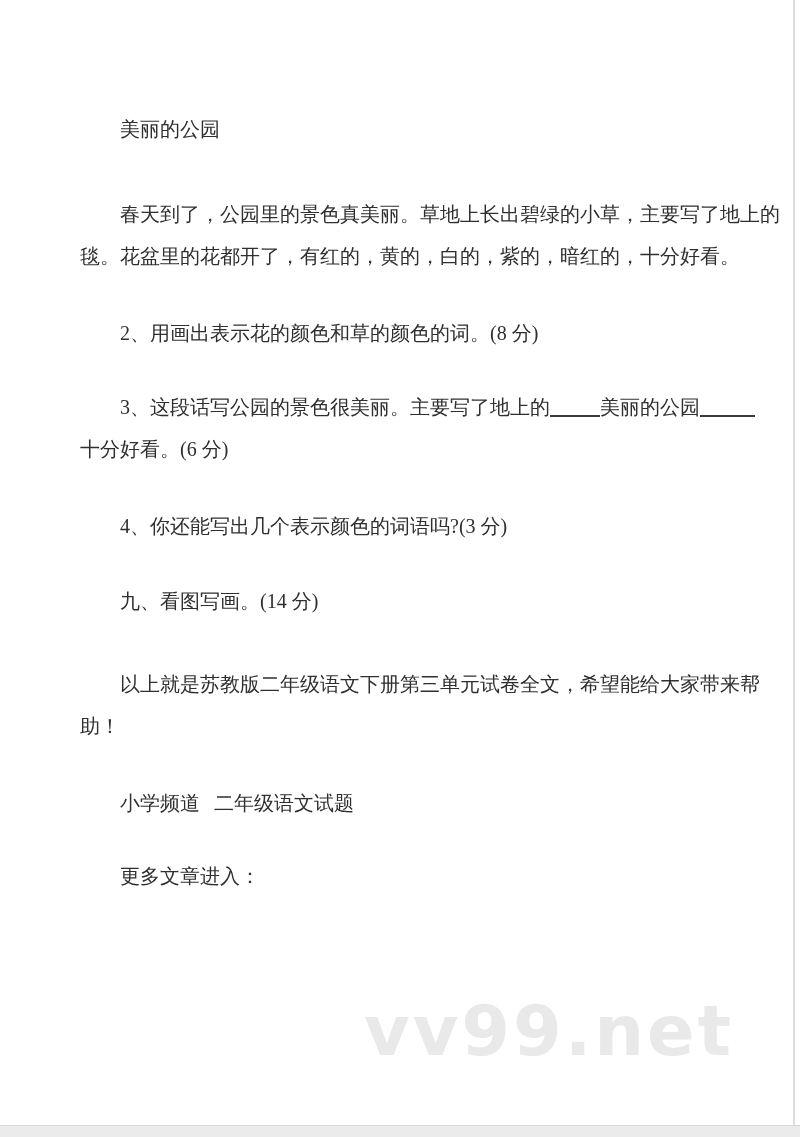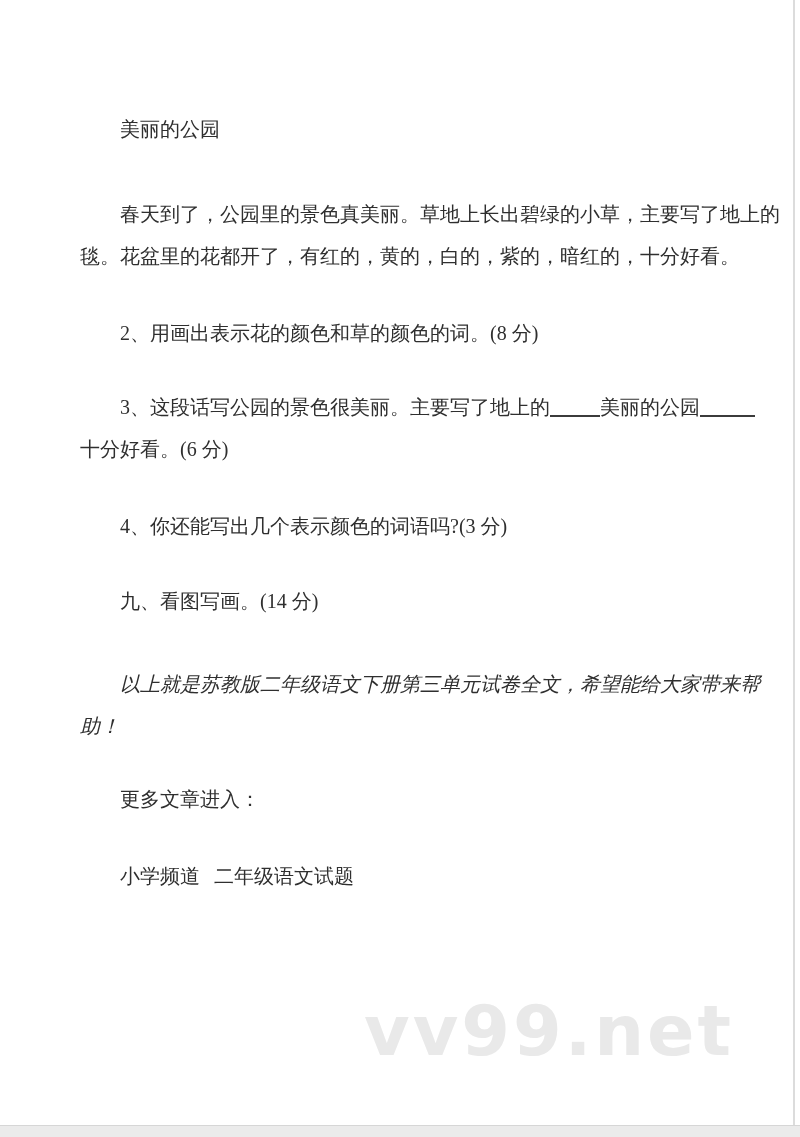--- a/index.html
+++ b/index.html
@@ -14,21 +14,21 @@
     position: absolute;
     left: 64px; top: 92px;
     width: 700px;
     color: #2f2f2f;
     font-size: 20px;
     line-height: 42px;
   }
   .para { margin: 16px; white-space: nowrap; }
   .indent { text-indent: 2em; }
   .mt43 { margin-top: 43px; }
-  .mt41 { margin-top: 41px; font-style: italic; }
+  .mt41 { margin-top: 41px; }
   .mt35 { margin-top: 35px; }
   .mt33 { margin-top: 33px; }
   .mt32 { margin-top: 32px; }
   .mt31 { margin-top: 31px; }
   .blank {
     display: inline-block;
     height: 1px;
     border-bottom: 2px solid #3b3b3b;
     vertical-align: -3px;
   }
@@ -84,20 +84,20 @@
 
   <p class="para indent mt35">4、你还能写出几个表示颜色的词语吗?(3 分)</p>
 
   <p class="para indent mt33">九、看图写画。(14 分)</p>
 
   <div class="para mt41">
     <div class="indent">以上就是苏教版二年级语文下册第三单元试卷全文，希望能给大家带来帮</div>
     <div>助！</div>
   </div>
 
+  <p class="para indent mt35"><span>小学频道</span><span class="link-gap">二年级语文试题</span></p>
+
   <p class="para indent mt31">更多文章进入：</p>
-
-  <p class="para indent mt35"><span>小学频道</span><span class="link-gap">二年级语文试题</span></p>
 
 </div>
 
 <div class="page-edge-right"></div>
 <div class="page-bottom-strip"></div>
 
 </body></html>

